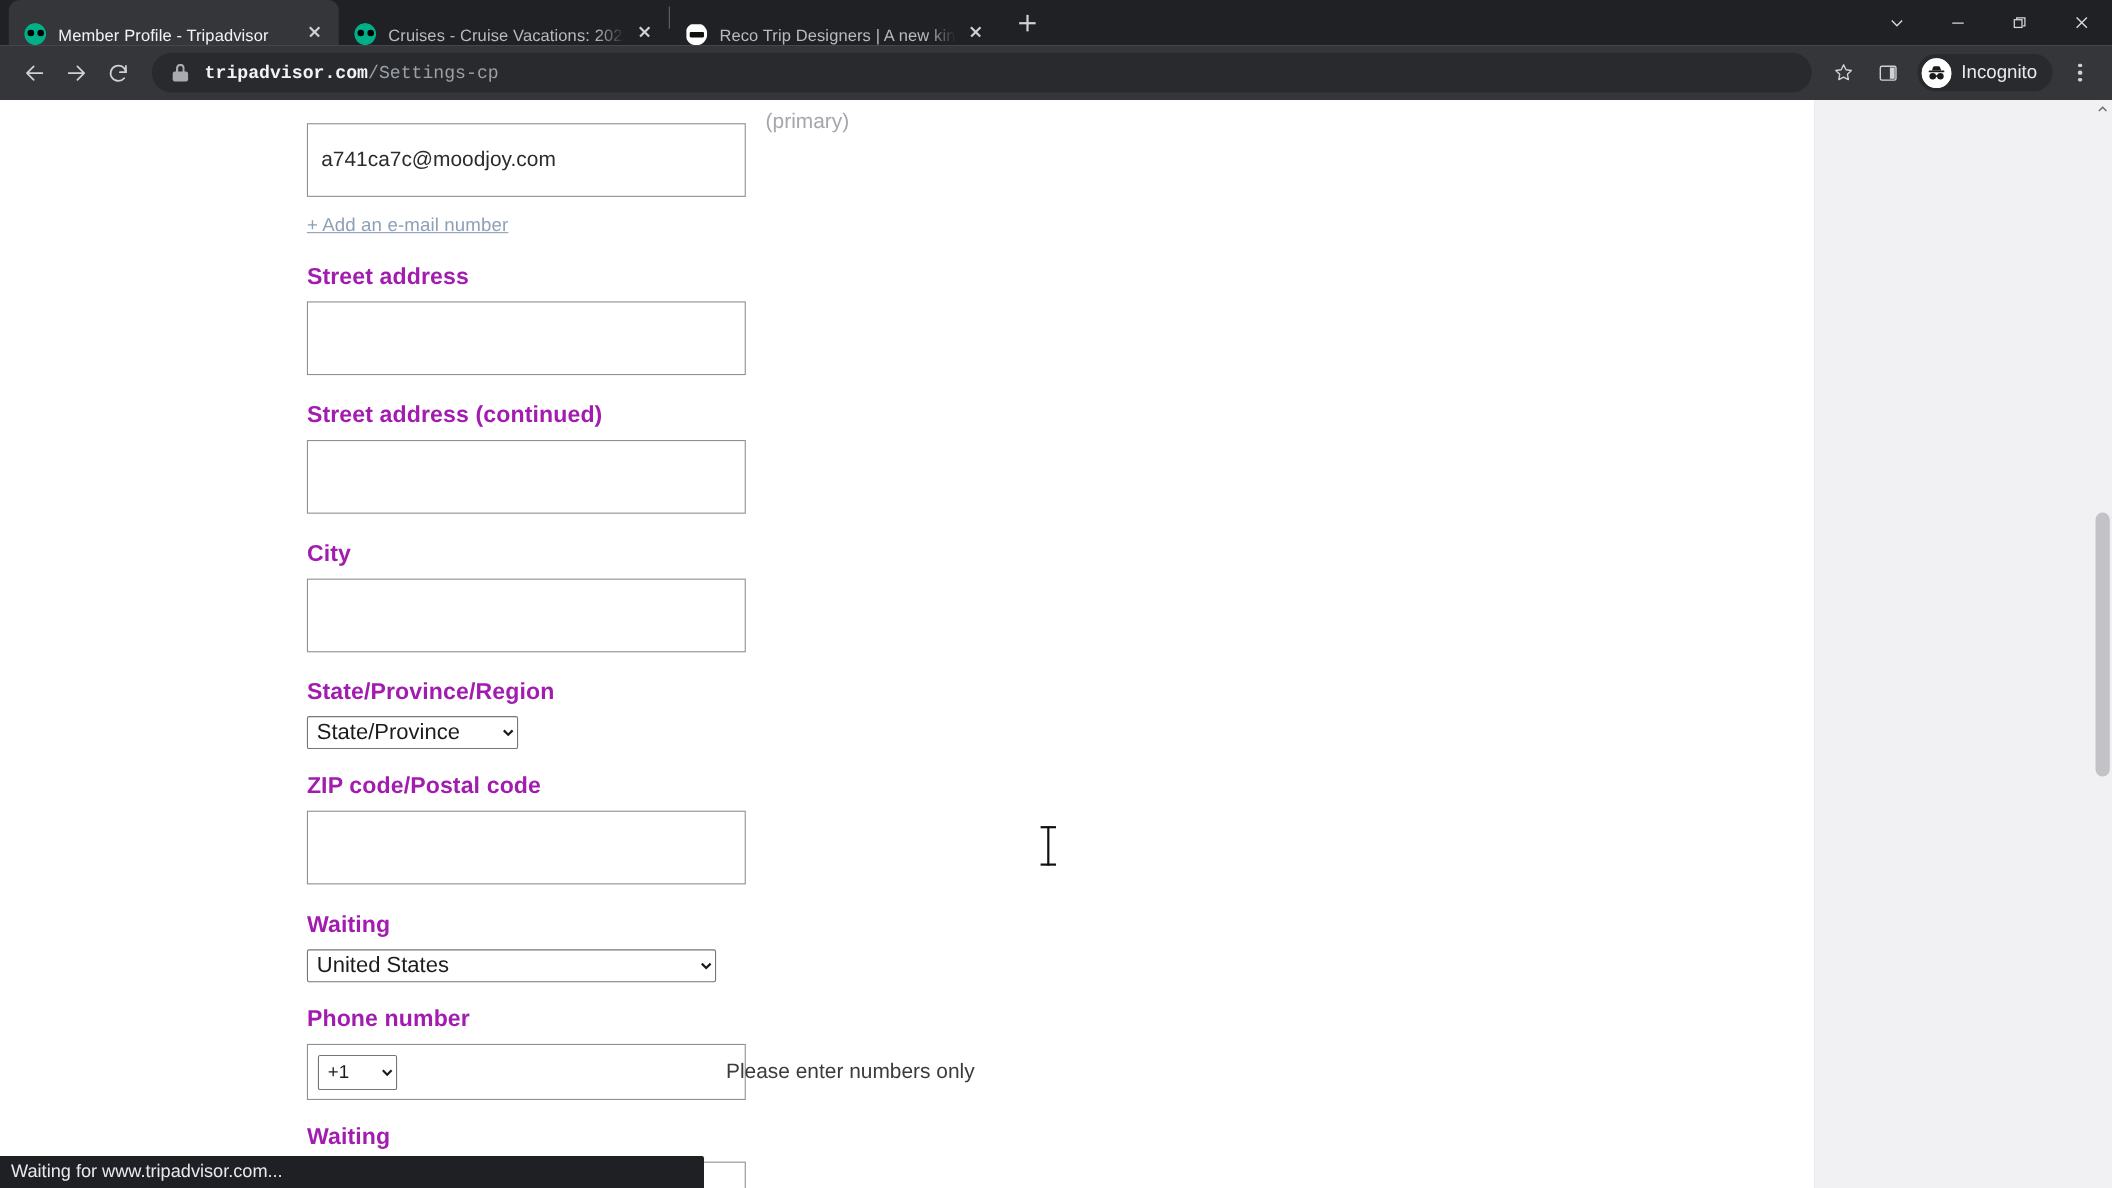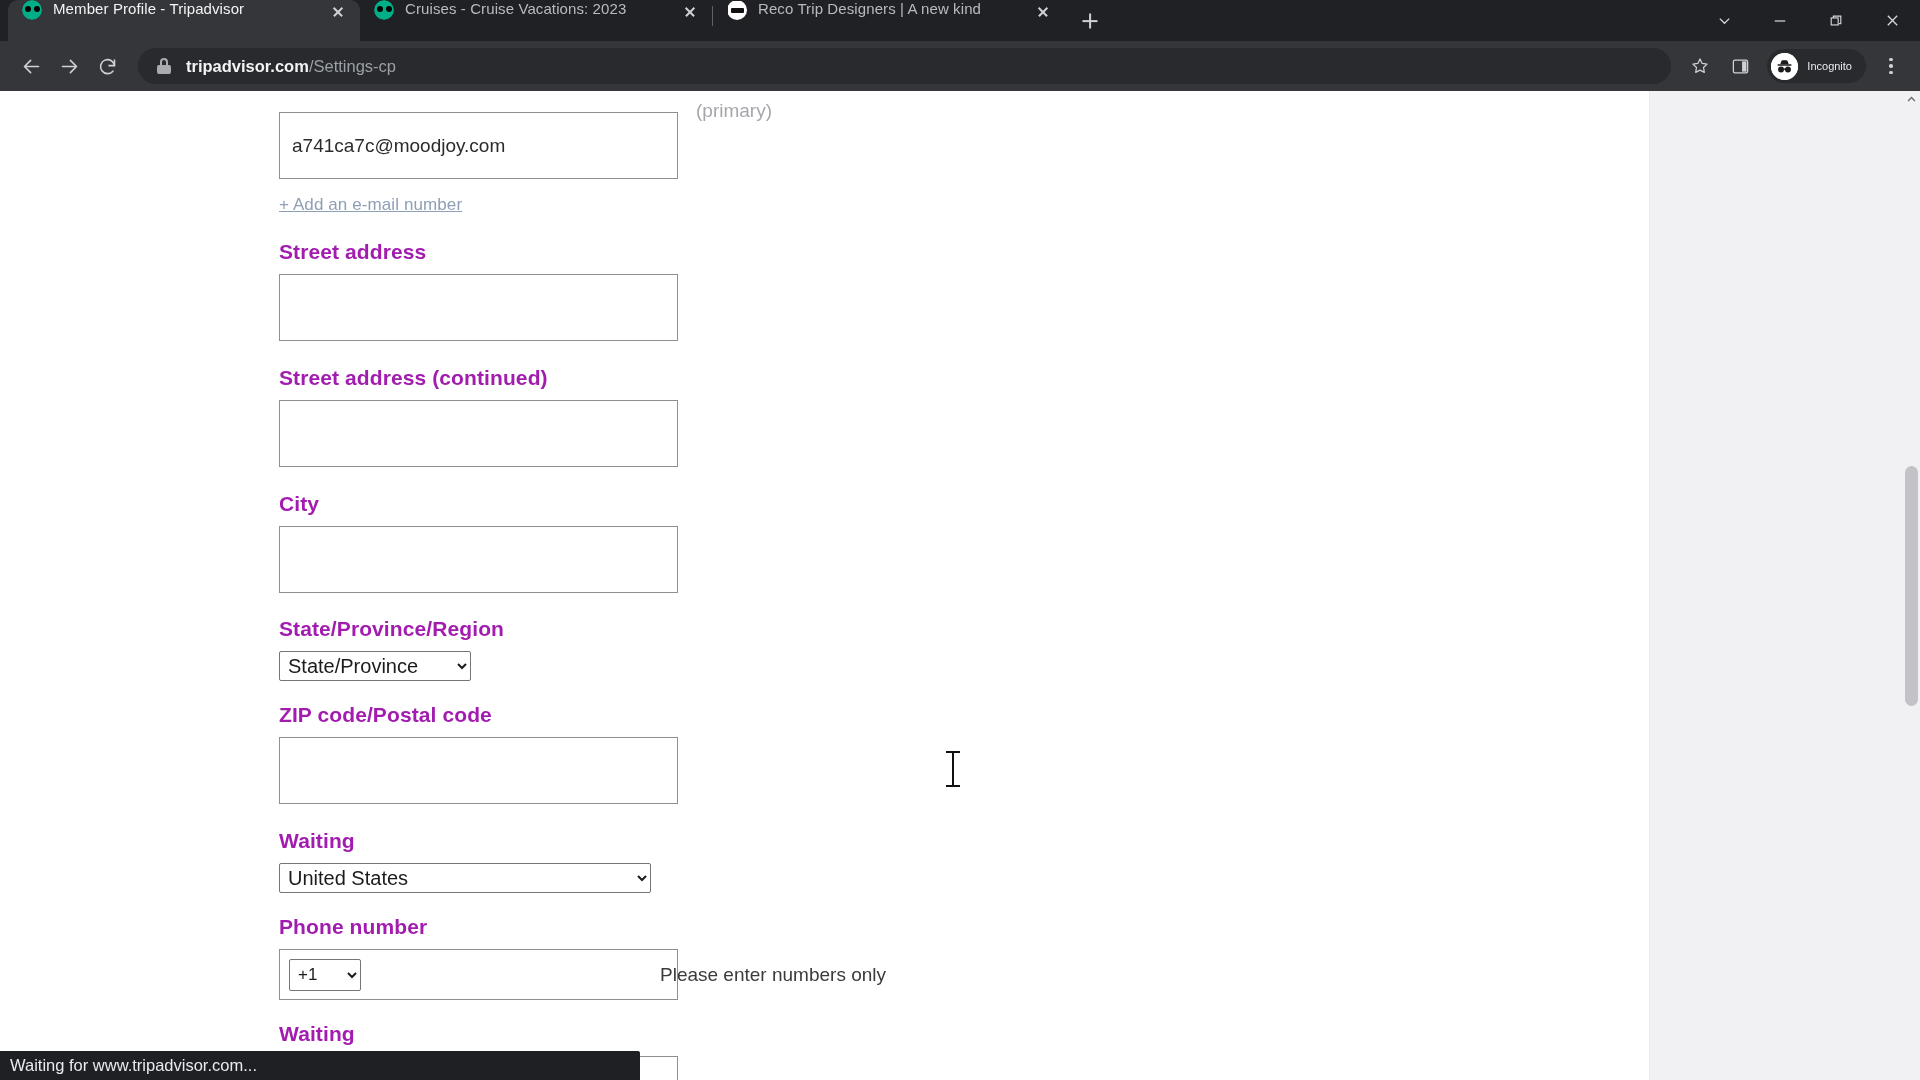--- a/index.html
+++ b/index.html
@@ -16,23 +16,23 @@
   .tabstrip {
     height: 41px;
     background: #202124;
     display: flex;
     align-items: flex-end;
     padding-left: 8px;
     position: relative;
   }
   .tab {
     height: 41px;
-    width: 352px;
-    display: flex;
-    align-items: flex-start;
+    width: 300px;
+    display: flex;
+    align-items: flex-end;
     padding: 0 10px 0 14px;
     border-radius: 10px 10px 0 0;
     position: relative;
     color: #b8bbbe;
     font-size: 15px;
     flex: 0 0 auto;
   }
   .tab.active {
     background: #35363a;
     color: #f1f3f4;
@@ -154,20 +154,21 @@
   .omnibox {
     flex: 1 1 auto;
     height: 36px;
     background: #292a2d;
     border-radius: 18px;
     margin: 0 10px 0 12px;
     display: flex;
     align-items: center;
     padding: 0 14px 0 18px;
     min-width: 0;
+    font-family: Liberation Mono, monospace;
   }
   .lock-icon {
     width: 16px; height: 16px;
     flex: 0 0 16px;
     margin-right: 14px;
     position: relative;
   }
   .lock-icon .body {
     position: absolute; bottom: 0; left: 1px;
     width: 14px; height: 9px;
@@ -198,21 +199,21 @@
     margin-left: 6px;
     gap: 9px;
   }
   .incog-avatar {
     width: 27px; height: 27px;
     background: #fff;
     border-radius: 50%;
     position: relative;
     flex: 0 0 27px;
   }
-  .incog-label { color: #e8eaed; font-size: 11px; }
+  .incog-label { color: #e8eaed; font-size: 17px; }
   .kebab { width: 34px; height: 38px; display:flex; align-items:center; justify-content:center; flex-direction:column; gap:3px; margin-left: 6px;}
   .kebab i { width: 3.5px; height: 3.5px; background: #cfd2d4; border-radius: 50%; display:block; }
 
   
   .viewport {
     position: absolute;
     top: 91px; left: 0;
     width: 1920px; height: 989px;
     background: #f1f0f3;
     overflow: hidden;

